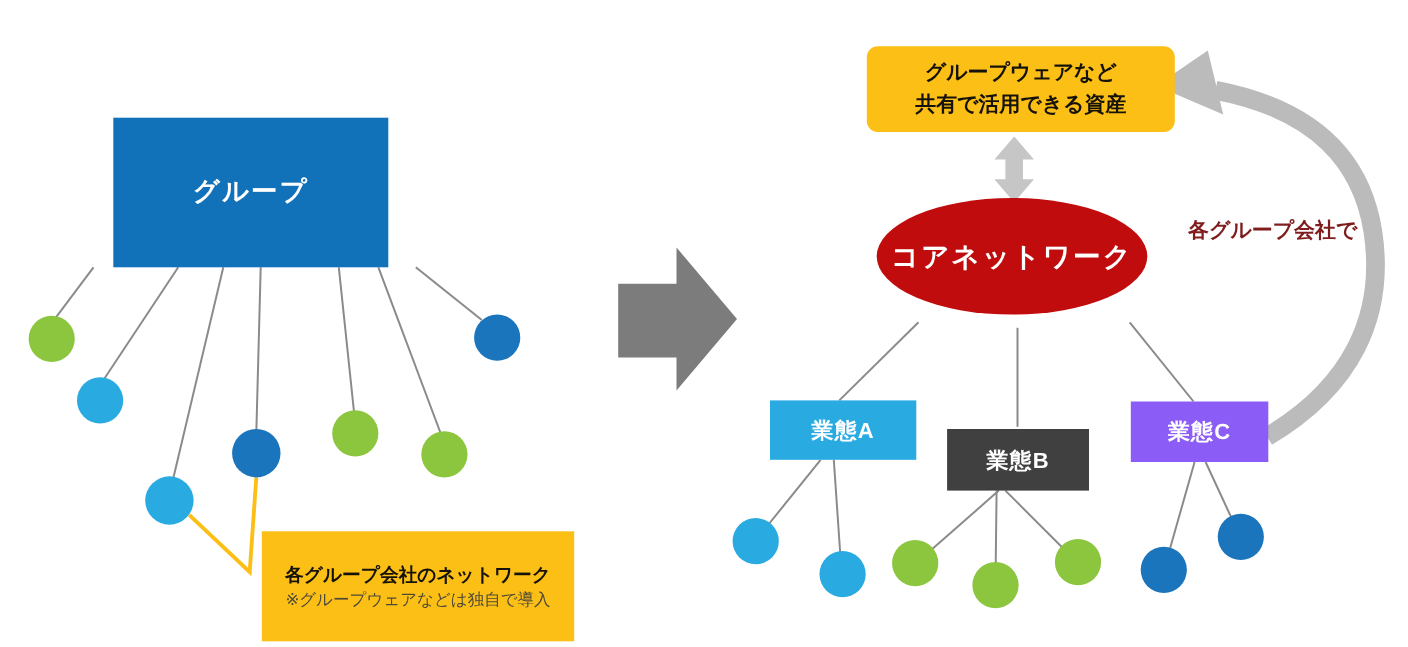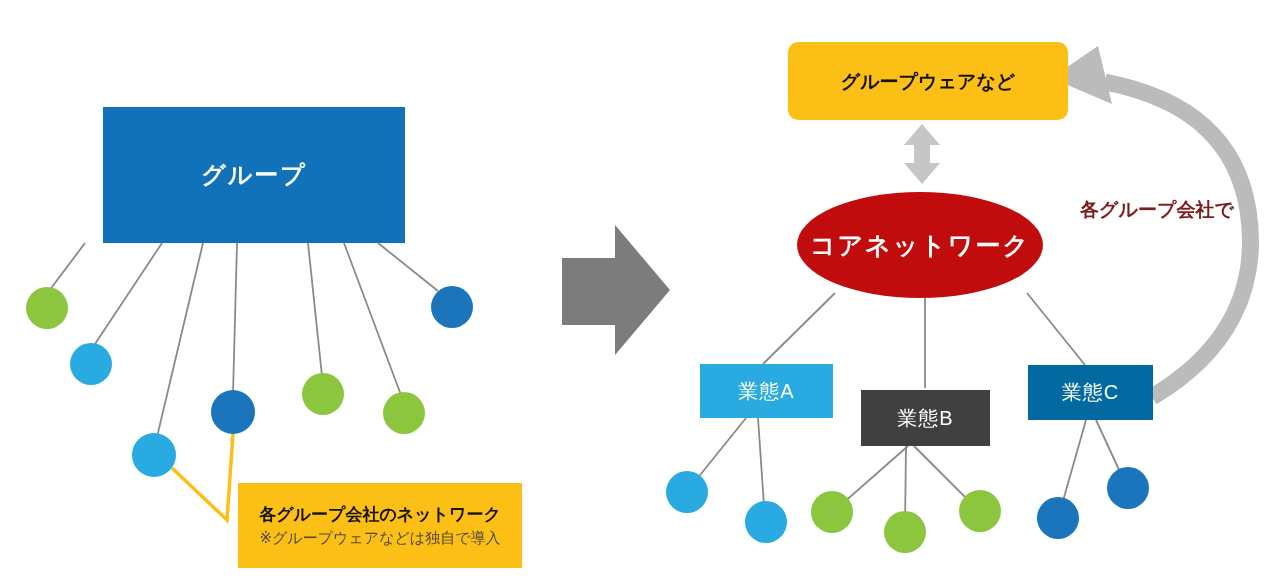--- a/index.html
+++ b/index.html
@@ -12,47 +12,47 @@
   .node{position:absolute;width:42px;height:42px;border-radius:50%;}
   .node.big{width:44px;height:44px;}
   .c-green{background:#8CC63F;}
   .c-lblue{background:#29ABE2;}
   .c-dblue{background:#1B75BC;}
   .rect-label{
     display:flex;flex-direction:column;align-items:center;justify-content:center;
     color:#ffffff;font-weight:bold;text-align:center;
   }
   .group-net{
-    left:103px;top:107px;width:302px;height:136px;background:#1172B9;
+    left:103px;top:107px;width:250px;height:136px;background:#1172B9;
     font-size:24px;line-height:36px;letter-spacing:2px;
   }
   .callout{
-    left:238px;top:483px;width:284px;height:85px;background:#FCBF16;
+    left:238px;top:483px;width:284px;height:100px;background:#FCBF16;
     display:flex;flex-direction:column;align-items:center;justify-content:center;
     text-align:center;
   }
   .callout .title{font-size:17px;font-weight:bold;color:#15120a;line-height:24px;}
   .callout .note{font-size:15px;color:#4f4a38;line-height:21px;}
   .shared-assets{
     left:788px;top:42px;width:280px;height:78px;background:#FCBF16;border-radius:10px;
     display:flex;flex-direction:column;align-items:center;justify-content:center;
     font-size:19px;font-weight:bold;color:#15120a;line-height:29px;text-align:right;
   }
   .core-ellipse{
-    left:797px;top:192px;width:246px;height:106px;background:#C00C0D;border-radius:50%;
+    left:797px;top:180px;width:246px;height:106px;background:#C00C0D;border-radius:50%;
     display:flex;align-items:center;justify-content:center;
     color:#ffffff;font-size:25px;font-weight:bold;letter-spacing:2px;
   }
   .biz{
     display:flex;align-items:center;justify-content:center;
-    color:#ffffff;font-size:20px;font-weight:normal;letter-spacing:1px;
+    color:#ffffff;font-size:20px;font-weight:bold;letter-spacing:1px;
   }
   .biz-a{left:700px;top:364px;width:133px;height:54px;background:#29ABE2;}
   .biz-b{left:861px;top:390px;width:129px;height:56px;background:#404040;}
-  .biz-c{left:1028px;top:365px;width:125px;height:55px;background:#0369a1;}
+  .biz-c{left:1028px;top:365px;width:125px;height:55px;background:#8b5cf6;}
   .availability{
     left:1057px;top:196px;width:200px;text-align:center;
     font-size:19px;font-weight:bold;color:#7f1d1d;line-height:28px;
   }
 </style>
 </head>
 <body>
 
 <div class="canvas">
 
@@ -103,20 +103,21 @@
   <div class="node c-green" style="left:383px;top:392px"></div>
   <div class="node c-dblue" style="left:431px;top:286px"></div>
 
   <div class="abs callout">
     <div class="title">各グループ会社のネットワーク</div>
     <div class="note">※グループウェアなどは独自で導入</div>
   </div>
 
   <div class="abs shared-assets">
     <div>グループウェアなど</div>
+    <div>共有で活用できる資産</div>
   </div>
 
   <div class="abs core-ellipse">
     <span>コアネットワーク</span>
   </div>
 
   <div class="abs biz biz-a">
     <span>業態A</span>
   </div>
   <div class="abs biz biz-b">

